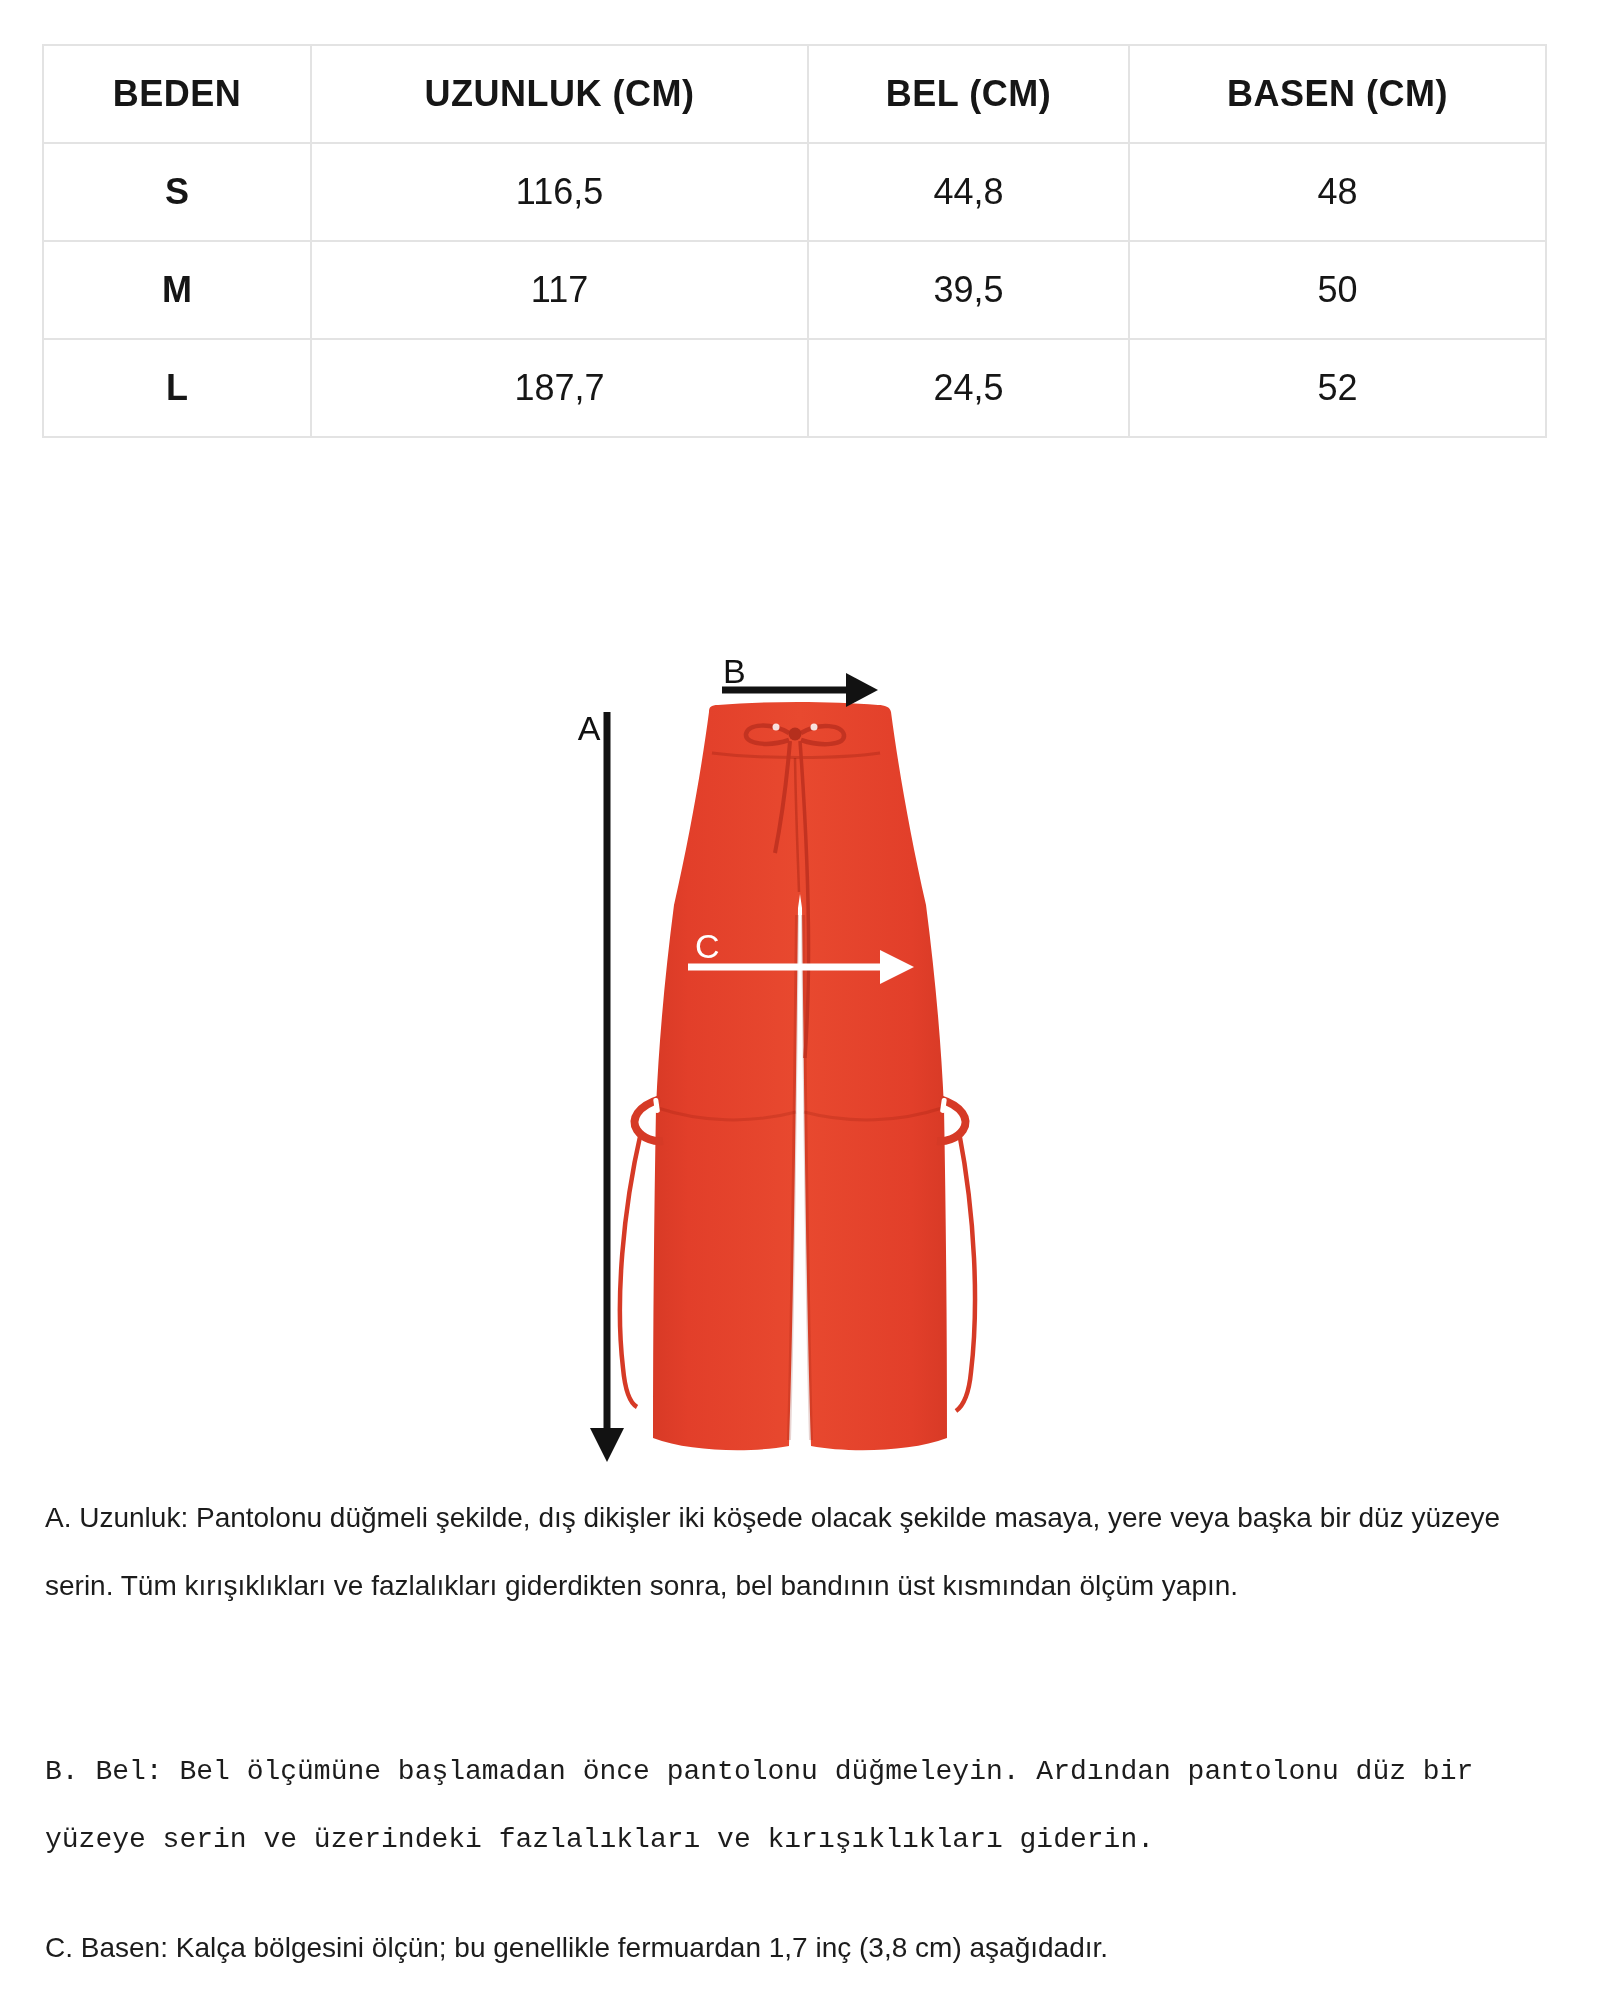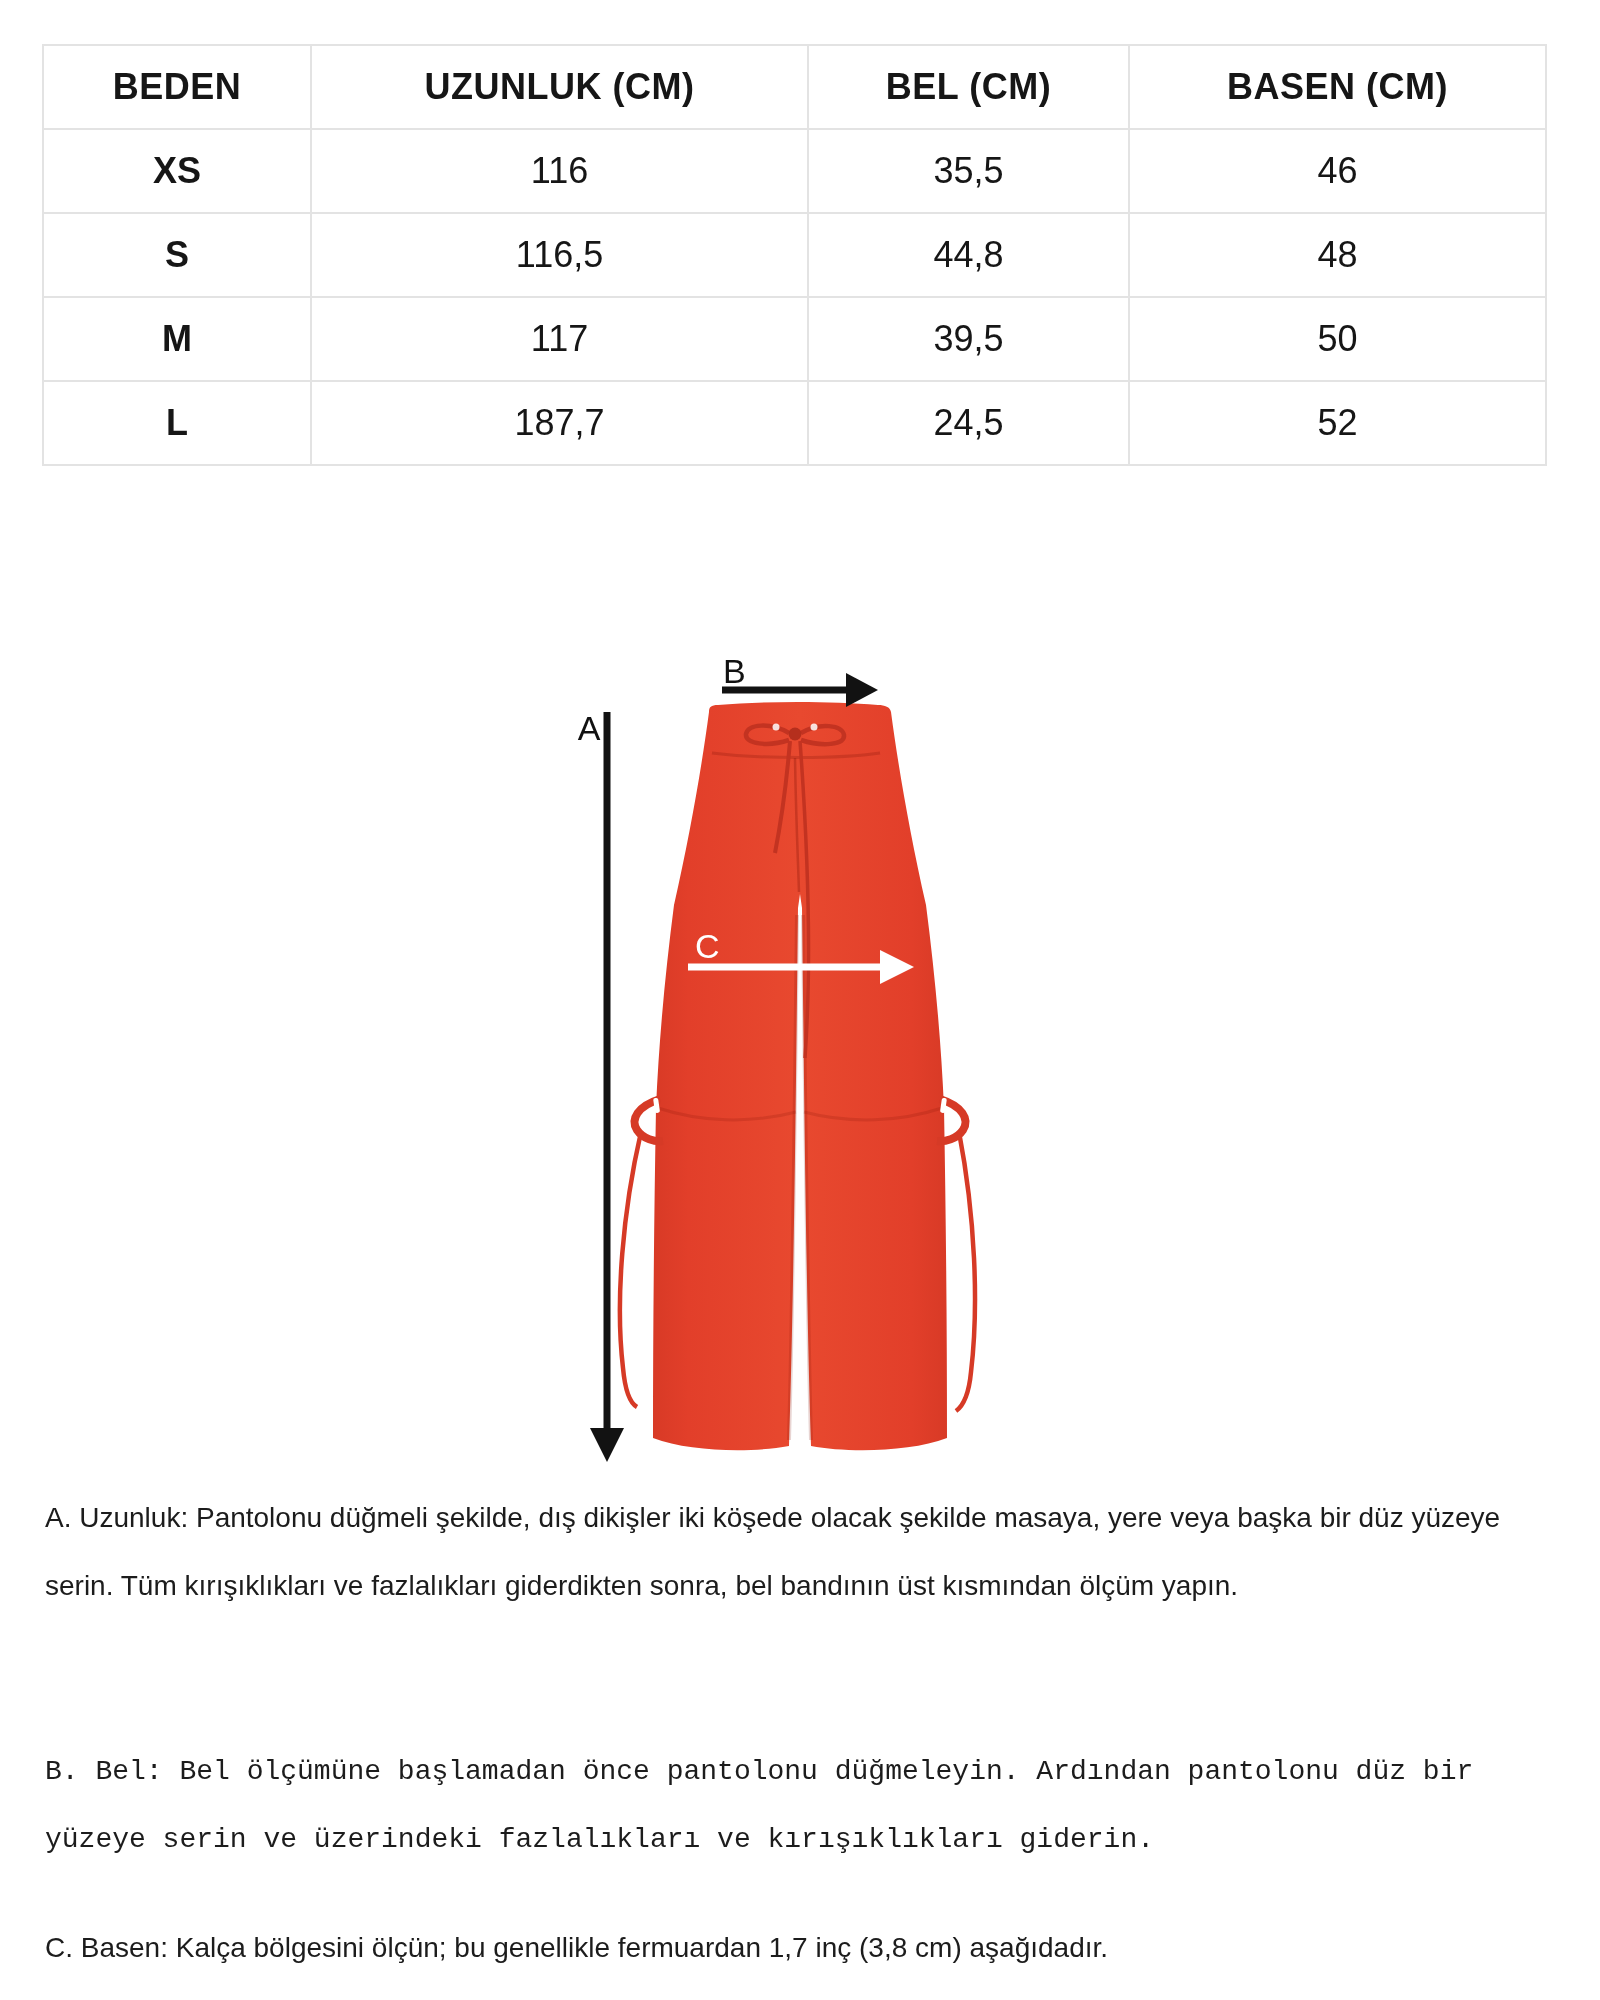--- a/index.html
+++ b/index.html
@@ -18,21 +18,21 @@
     border-collapse:collapse;
     table-layout:fixed;
     background:#ffffff;
   }
   .size-table col.c1 { width:268px; }
   .size-table col.c2 { width:497px; }
   .size-table col.c3 { width:321px; }
   .size-table col.c4 { width:417px; }
   .size-table th, .size-table td {
     border:2px solid #e3e3e3;
-    height:84px;
+    height:98px;
     text-align:center;
     vertical-align:middle;
     font-size:36px;
     color:#161616;
     font-weight:400;
   }
   .size-table th { font-weight:700; letter-spacing:0.5px; }
   .size-table td.size-col { font-weight:700; }
 
   
@@ -72,26 +72,20 @@
       </colgroup>
     <thead>
       <tr>
         <th>BEDEN</th>
         <th>UZUNLUK (CM)</th>
         <th>BEL (CM)</th>
         <th>BASEN (CM)</th>
       </tr>
     </thead>
     <tbody>
-      <tr>
-        <td class="size-col">XS</td>
-        <td>116</td>
-        <td>35,5</td>
-        <td>46</td>
-      </tr>
       <tr>
         <td class="size-col">S</td>
         <td>116,5</td>
         <td>44,8</td>
         <td>48</td>
       </tr>
       <tr>
         <td class="size-col">M</td>
         <td>117</td>
         <td>39,5</td>

